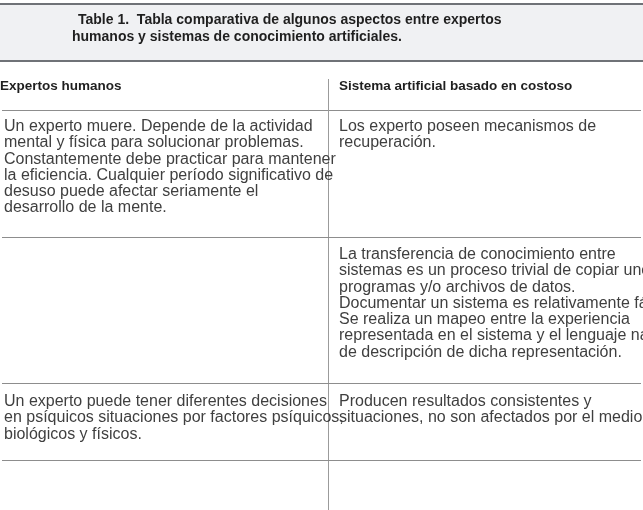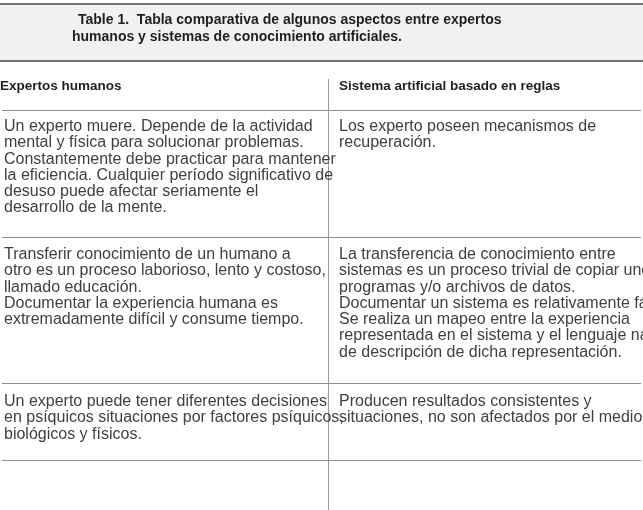--- a/index.html
+++ b/index.html
@@ -61,41 +61,36 @@
   <div class="top-rule"></div>
 
   <div class="caption-band">
     <div class="caption">Table 1.  Tabla comparativa de algunos aspectos entre expertos
 humanos y sistemas de conocimiento artificiales.</div>
   </div>
 
   <div class="band-rule"></div>
 
   <div class="col-header left">Expertos humanos</div>
-  <div class="col-header right">Sistema artificial basado en reglas</div>
+  <div class="col-header right">Sistema artificial basado en costoso</div>
 
   <div class="rule rule-1"></div>
   <div class="divider"></div>
 
   <div class="cell col-left row-1">Un experto muere. Depende de la actividad
 mental y física para solucionar problemas.
 Constantemente debe practicar para mantener
 la eficiencia. Cualquier período significativo de
 desuso puede afectar seriamente el
 desarrollo de la mente.</div>
   <div class="cell col-right row-1">Los experto poseen mecanismos de
 recuperación.</div>
 
   <div class="rule rule-2"></div>
 
-  <div class="cell col-left row-2">Transferir conocimiento de un humano a
-otro es un proceso laborioso, lento y costoso,
-llamado educación.
-Documentar la experiencia humana es
-extremadamente difícil y consume tiempo.</div>
   <div class="cell col-right row-2">La transferencia de conocimiento entre
 sistemas es un proceso trivial de copiar unos
 programas y/o archivos de datos.
 Documentar un sistema es relativamente fácil.
 Se realiza un mapeo entre la experiencia
 representada en el sistema y el lenguaje natural
 de descripción de dicha representación.</div>
 
   <div class="rule rule-3"></div>
 

